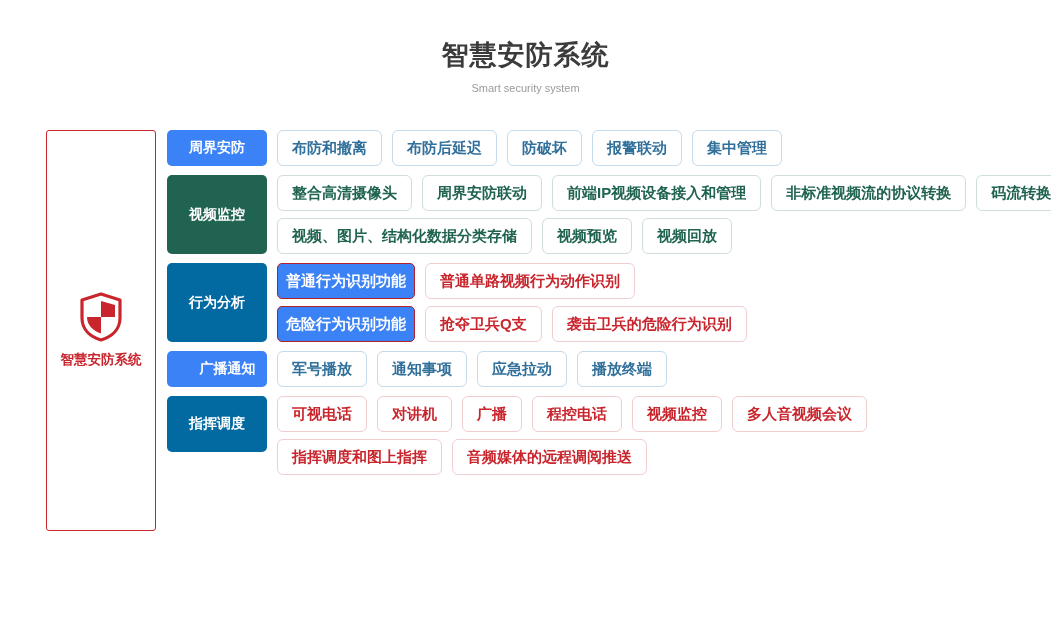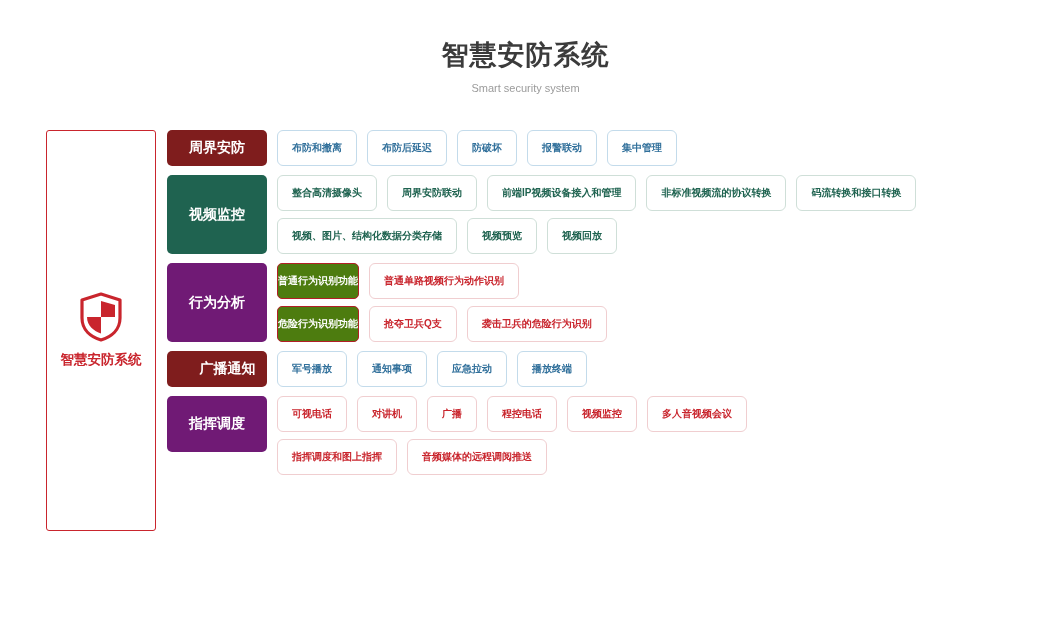--- a/index.html
+++ b/index.html
@@ -90,23 +90,23 @@
     color: #ffffff;
     font-size: 14px;
     font-weight: bold;
     display: flex;
     align-items: center;
     justify-content: center;
     text-align: center;
     min-height: 30px;
     box-sizing: border-box;
   }
-  .cat.blue  { background: #7f1d1d; }
+  .cat.blue  { background: #3b82f6; }
   .cat.green { background: #1f6350; }
-  .cat.red   { background: #701a75; }
+  .cat.red   { background: #0369a1; }
 
   .lines {
     margin-left: 10px;
     flex: 1 1 auto;
     display: flex;
     flex-direction: column;
     justify-content: center;
   }
   .line {
     display: flex;
@@ -115,41 +115,41 @@
   }
   .line:last-child { margin-bottom: 0; }
 
   .chip {
     display: inline-flex;
     align-items: center;
     justify-content: center;
     background: #ffffff;
     border: 1px solid #cfe0ed;
     border-radius: 6px;
-    font-size: 10px;
+    font-size: 15px;
     font-weight: bold;
     padding: 9px 14px;
     margin-right: 10px;
     white-space: nowrap;
     box-sizing: border-box;
     line-height: 16px;
   }
   .chip:last-child { margin-right: 12px; }
 
   .chip.blue   { border-color: #c3dbeb; color: #31709b; }
   .chip.green  { border-color: #cfdfd8; color: #1f6350; }
   .chip.red    { border-color: #f0ced0; color: #c9252d; }
 
   
   .chip.solid-red {
-    background: #4d7c0f;
+    background: #3b82f6;
     border-color: #b21f26;
     color: #ffffff;
     border-radius: 5px;
-    padding: 9px 0;
+    padding: 9px 8px;
   }
 </style>
 </head>
 <body>
 
 <div class="header">
   <div class="header-title">智慧安防系统</div>
   <div class="header-subtitle">Smart security system</div>
 </div>
 

